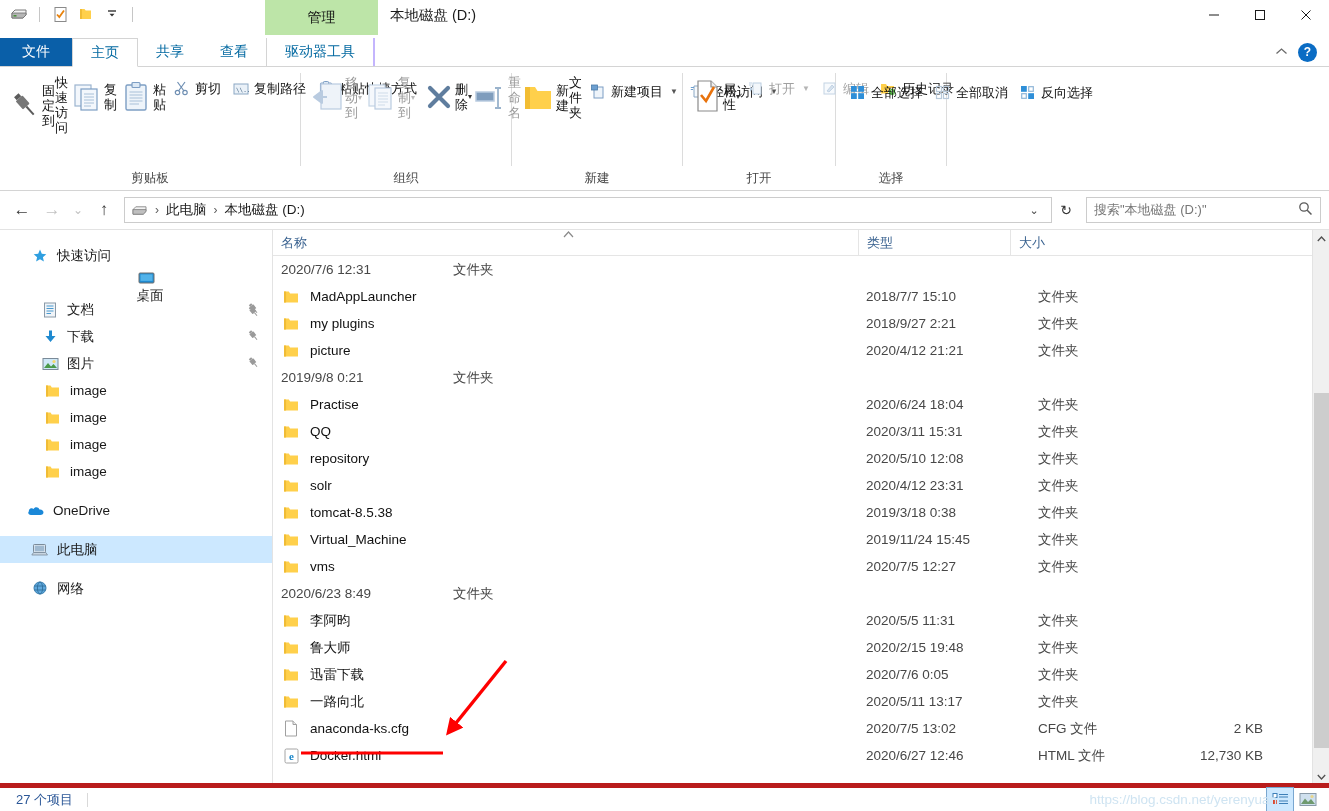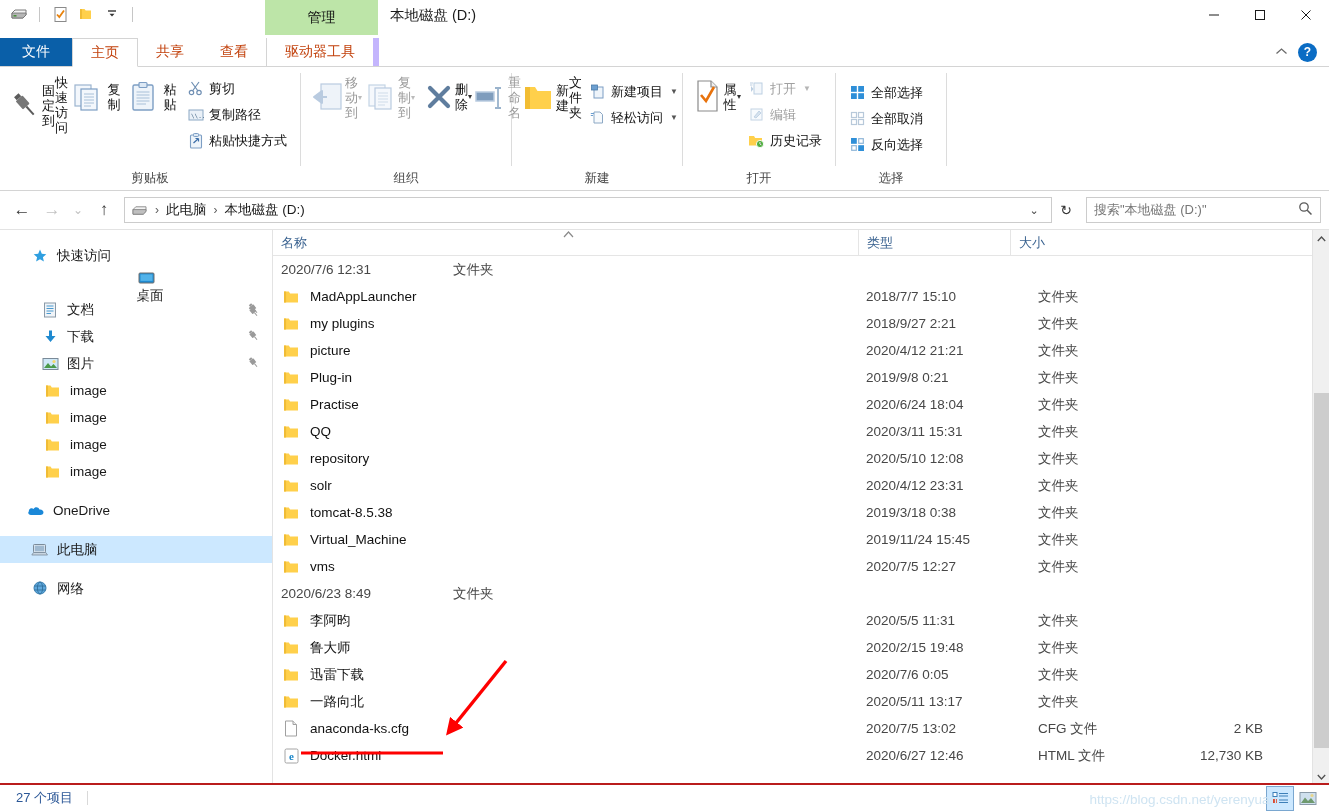--- a/index.html
+++ b/index.html
@@ -33,28 +33,28 @@
   .wincontrols { position: absolute; right: 0; top: 0; display: flex; }
   .wc { width: 46px; height: 30px; display: flex; align-items: center; justify-content: center; }
 
   
   .tabstrip {
     position: relative; height: 29px; background: #fff;
     border-bottom: 1px solid #d4d4d4; display: flex; align-items: stretch;
   }
   .tab {
     display: flex; align-items: center; justify-content: center;
-    font-size: 14px; color: #c2410c; padding: 0 18px; position: relative; cursor: default;
+    font-size: 14px; color: #0369a1; padding: 0 18px; position: relative; cursor: default;
   }
   .tab.file { background: #0a5fa8; color: #fff; min-width: 72px; }
   .tab.active {
     background: #fff; border: 1px solid #d4d4d4; border-bottom: 1px solid #fff;
     margin-bottom: -1px; z-index: 2;
   }
-  .tab.ctx-child { border-left: 1px solid #d4d4d4; border-right: 6px solid #c4b5fd; }
+  .tab.ctx-child { border-left: 1px solid #d4d4d4; border-right: 2px solid #c4b5fd; }
   .tabstrip-right { margin-left: auto; display: flex; align-items: center; gap: 10px; padding-right: 12px; }
   .helpbtn {
     width: 19px; height: 19px; border-radius: 50%; background: #0a6cc4;
     color: #fff; font-size: 12px; font-weight: bold;
     display: flex; align-items: center; justify-content: center;
   }
 
   
   .ribbon {
     position: relative; height: 124px; background: #fff;
@@ -69,21 +69,21 @@
   .rgroup-div { width: 1px; background: #dcdcdc; margin: 6px 0 24px 0; align-self: stretch; }
 
   .bigbtn {
     width: 62px; display: flex; flex-direction: row; align-items: center;
     padding-top: 2px; cursor: default;
   }
   .bigbtn .ico { height: 44px; display: flex; align-items: center; justify-content: center; }
   .bigbtn .lbl { font-size: 13px; color: #111; text-align: center; line-height: 15px; }
   .bigbtn.dim .lbl { color: #9a9a9a; }
 
-  .smallcol { display: flex; flex-direction: column; padding-top: 3px; gap: 1px; }
+  .smallcol { display: flex; padding-top: 3px; gap: 1px; }
   .smallbtn {
     display: flex; align-items: center; gap: 5px; height: 25px; padding: 0 5px;
     font-size: 13px; color: #111; cursor: default; white-space: nowrap;
   }
   .smallbtn.dim { color: #a0a0a0; }
   .smallbtn .sico { width: 17px; height: 17px; display: flex; align-items: center; justify-content: center; }
   .caret { font-size: 8px; color: #555; margin-left: 2px; }
   .caret.dim { color: #b5b5b5; }
   .dncaret { font-size: 8px; color: #333; line-height: 6px; }
 
@@ -148,21 +148,21 @@
   .vscroll {
     position: absolute; right: 0; top: 0; width: 17px; height: 100%;
     background: #f0f0f0; border-left: 1px solid #e3e3e3;
   }
   .vs-arrow { height: 17px; display: flex; align-items: center; justify-content: center; font-size: 9px; color: #606060; }
   .vs-thumb { position: absolute; left: 1px; right: 0; top: 163px; height: 355px; background: #cdcdcd; }
 
   
   .statusbar {
     position: absolute; left: 0; bottom: 0; width: 100%; height: 28px;
-    border-top: 2px solid #b91c1c; background: #fff;
+    border-top: 5px solid #b91c1c; background: #fff;
     display: flex; align-items: center; padding: 0 8px;
   }
   .status-text { font-size: 13px; color: #2b5797; padding-left: 8px; }
   .status-sep { width: 1px; height: 14px; background: #d9d9d9; margin-left: 14px; }
   .viewbtns { margin-left: auto; display: flex; gap: 2px; align-items: center; }
   .viewbtn { width: 26px; height: 23px; display: flex; align-items: center; justify-content: center; }
   .viewbtn.active { background: #cce8ff; outline: 1px solid #7aa7d0; }
 
   .watermark {
     position: absolute; right: 52px; bottom: 4px;
@@ -757,29 +757,20 @@
                   <path d="M1 1.5 L1 12.5 L3.1 12.5 L3.1 1.5 Z" fill="#f0bc36"></path>
                 </svg>
               </span>
               <span>picture</span>
             </div>
             <div class="cell c-date">2020/4/12 21:21</div>
             <div class="cell c-type">文件夹</div>
             <div class="cell size c-size"></div>
           </div>
           <div class="row">
-            <div class="cell name c-name">
-              <span class="fico">
-                <svg width="17" height="14" viewBox="0 0 17 14">
-                  <path d="M1 1.5 L5.8 1.5 L7.1 3.4 L15 3.4 L15 12.5 L1 12.5 Z" fill="#ffd04b"></path>
-                  <path d="M1 1.5 L1 12.5 L3.1 12.5 L3.1 1.5 Z" fill="#f0bc36"></path>
-                </svg>
-              </span>
-              <span>Plug-in</span>
-            </div>
             <div class="cell c-date">2019/9/8 0:21</div>
             <div class="cell c-type">文件夹</div>
             <div class="cell size c-size"></div>
           </div>
           <div class="row">
             <div class="cell name c-name">
               <span class="fico">
                 <svg width="17" height="14" viewBox="0 0 17 14">
                   <path d="M1 1.5 L5.8 1.5 L7.1 3.4 L15 3.4 L15 12.5 L1 12.5 Z" fill="#ffd04b"></path>
                   <path d="M1 1.5 L1 12.5 L3.1 12.5 L3.1 1.5 Z" fill="#f0bc36"></path>

